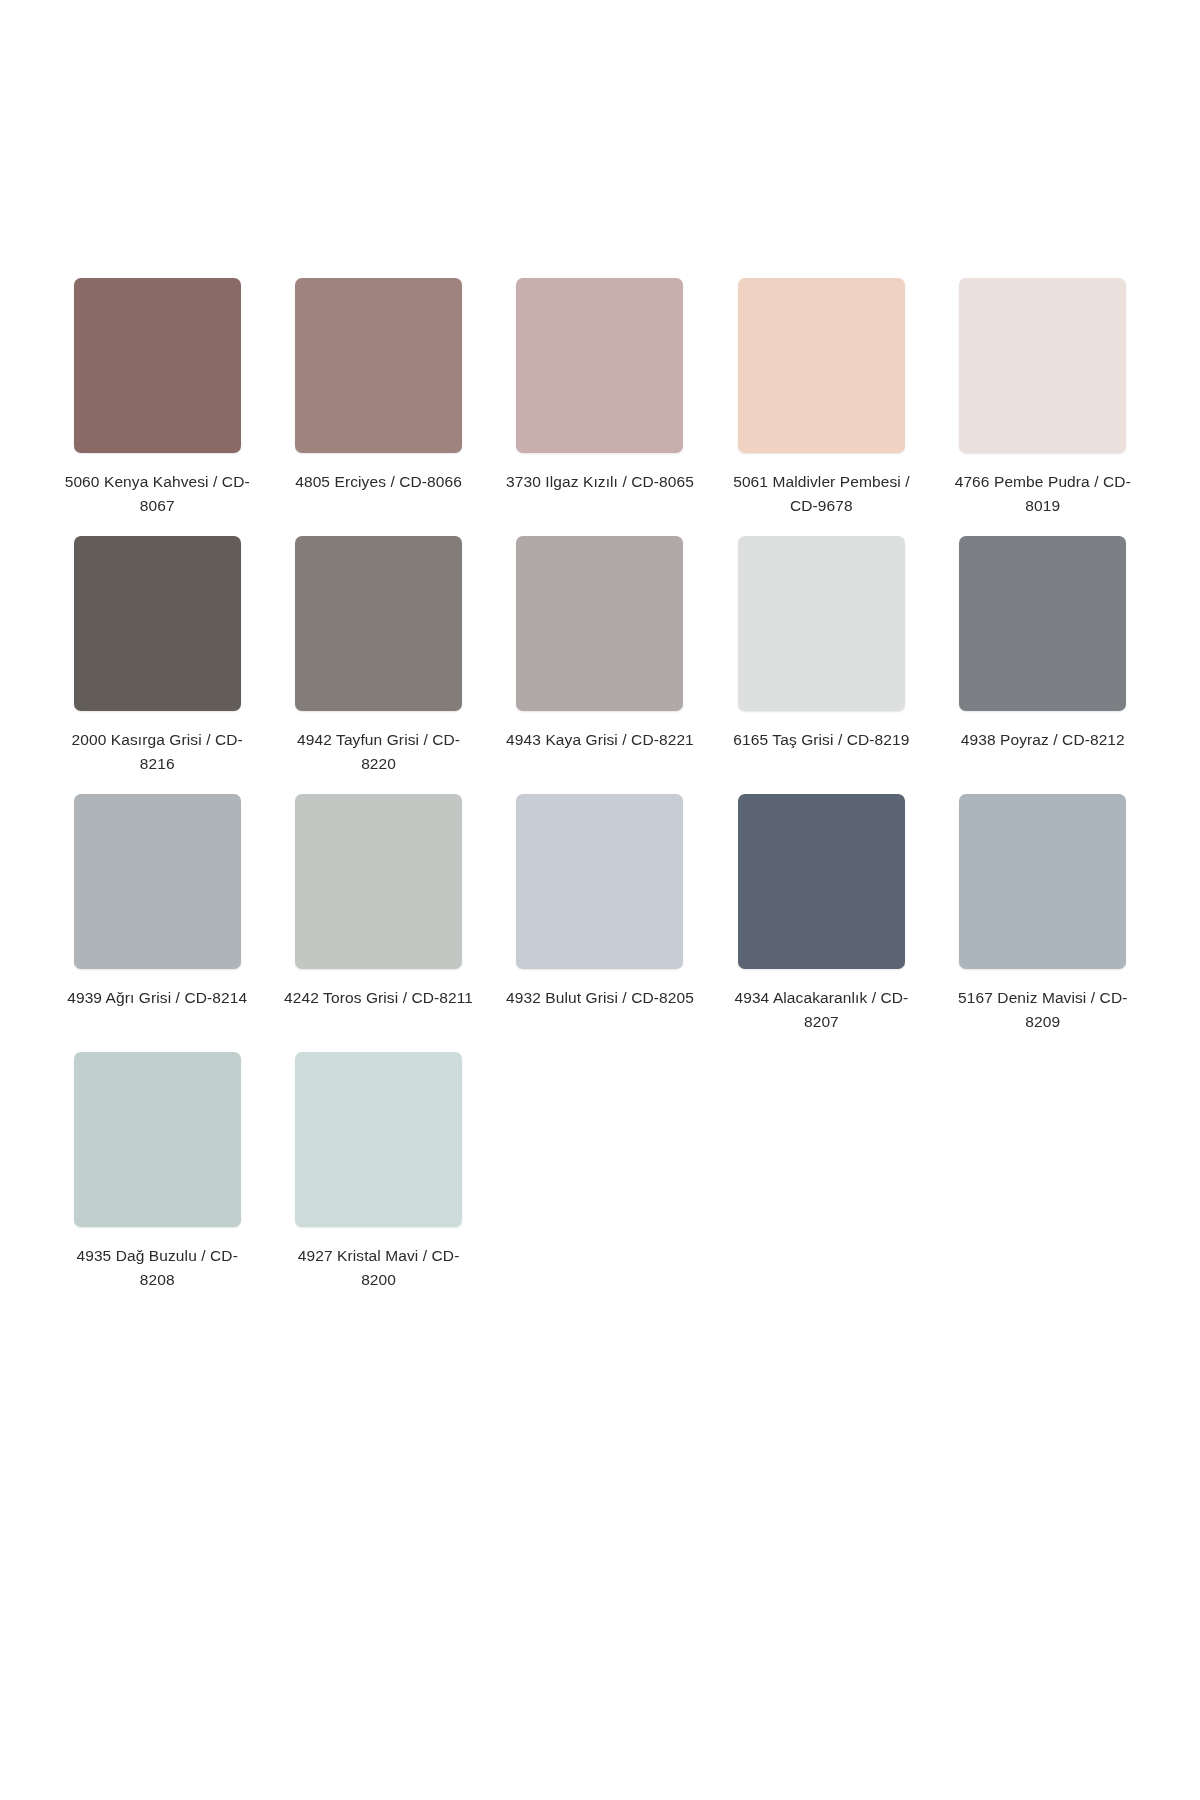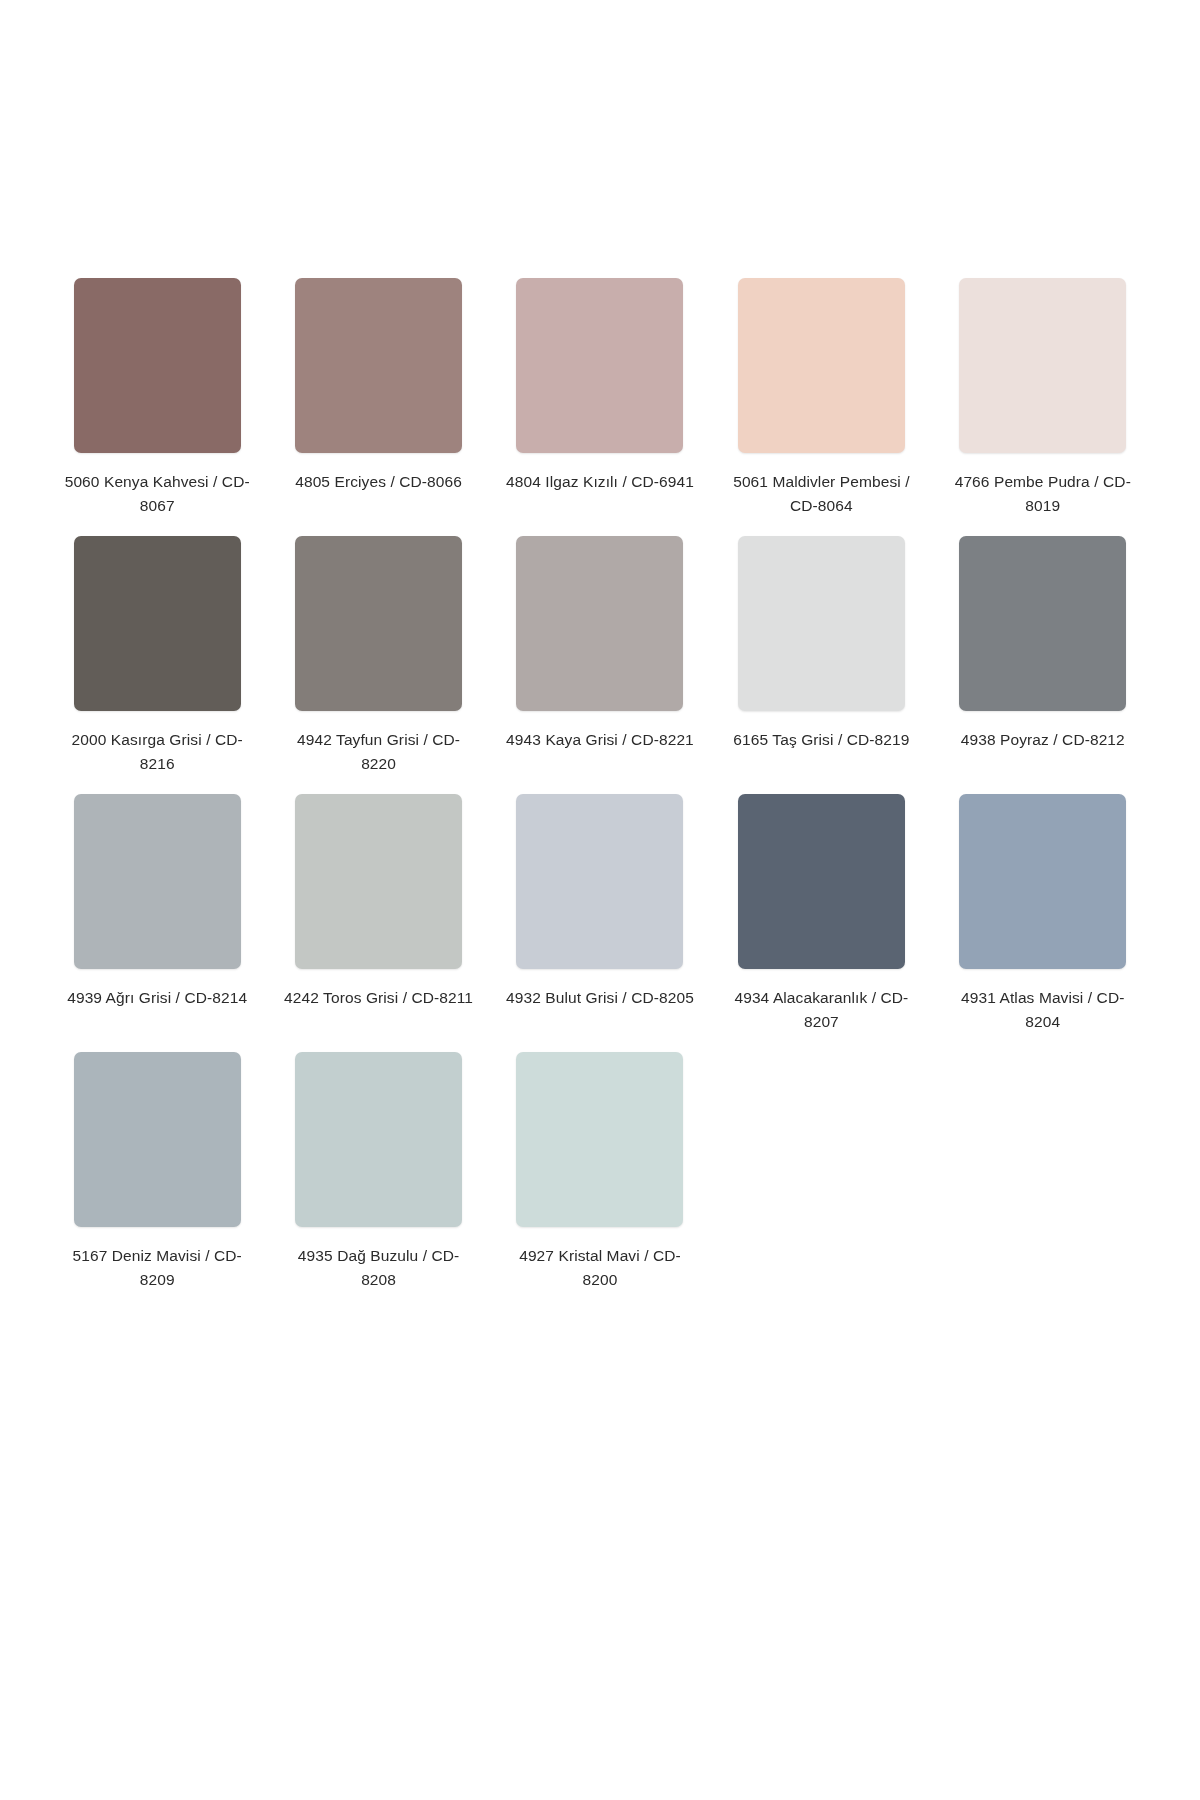--- a/index.html
+++ b/index.html
@@ -63,25 +63,25 @@
       <div class="swatch-cell">
         <div class="swatch-chip" style="background: rgb(137, 106, 102);"></div>
         <div class="swatch-label">5060 Kenya Kahvesi / CD-8067</div>
       </div>
       <div class="swatch-cell">
         <div class="swatch-chip" style="background: rgb(158, 131, 126);"></div>
         <div class="swatch-label">4805 Erciyes / CD-8066</div>
       </div>
       <div class="swatch-cell">
         <div class="swatch-chip" style="background: rgb(200, 174, 172);"></div>
-        <div class="swatch-label">4804 Ilgaz Kızılı / CD-6941</div>
+        <div class="swatch-label">3730 Ilgaz Kızılı / CD-8065</div>
       </div>
       <div class="swatch-cell">
         <div class="swatch-chip" style="background: rgb(240, 210, 195);"></div>
-        <div class="swatch-label">5061 Maldivler Pembesi / CD-8064</div>
+        <div class="swatch-label">5061 Maldivler Pembesi / CD-9678</div>
       </div>
       <div class="swatch-cell">
         <div class="swatch-chip" style="background: rgb(236, 224, 220);"></div>
         <div class="swatch-label">4766 Pembe Pudra / CD-8019</div>
       </div>
       <div class="swatch-cell">
         <div class="swatch-chip" style="background: rgb(98, 93, 88);"></div>
         <div class="swatch-label">2000 Kasırga Grisi / CD-8216</div>
       </div>
       <div class="swatch-cell">
@@ -110,24 +110,20 @@
       </div>
       <div class="swatch-cell">
         <div class="swatch-chip" style="background: rgb(200, 205, 213);"></div>
         <div class="swatch-label">4932 Bulut Grisi / CD-8205</div>
       </div>
       <div class="swatch-cell">
         <div class="swatch-chip" style="background: rgb(90, 100, 114);"></div>
         <div class="swatch-label">4934 Alacakaranlık / CD-8207</div>
       </div>
       <div class="swatch-cell">
-        <div class="swatch-chip" style="background: rgb(147, 163, 182);"></div>
-        <div class="swatch-label">4931 Atlas Mavisi / CD-8204</div>
-      </div>
-      <div class="swatch-cell">
         <div class="swatch-chip" style="background: rgb(171, 181, 187);"></div>
         <div class="swatch-label">5167 Deniz Mavisi / CD-8209</div>
       </div>
       <div class="swatch-cell">
         <div class="swatch-chip" style="background: rgb(194, 207, 207);"></div>
         <div class="swatch-label">4935 Dağ Buzulu / CD-8208</div>
       </div>
       <div class="swatch-cell">
         <div class="swatch-chip" style="background: rgb(205, 220, 218);"></div>
         <div class="swatch-label">4927 Kristal Mavi / CD-8200</div>

